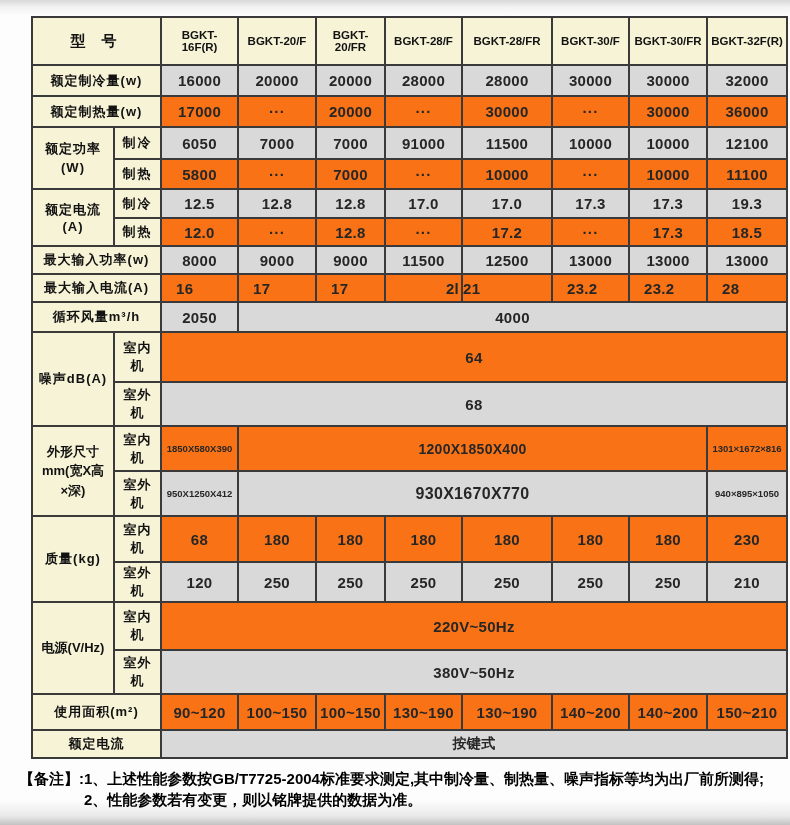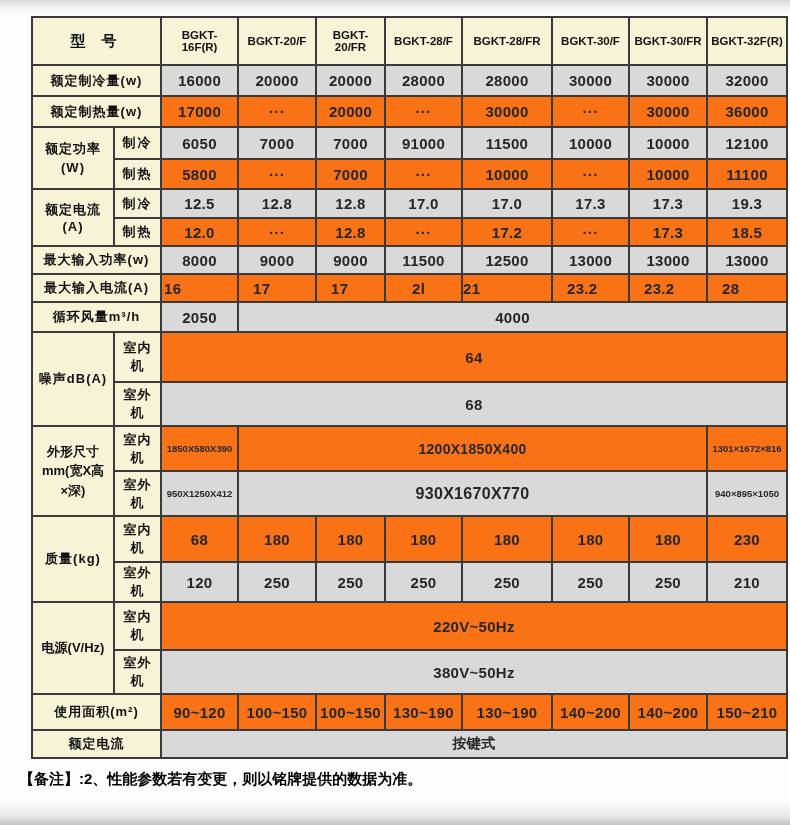--- a/index.html
+++ b/index.html
@@ -163,24 +163,24 @@
       <td class="v g">9000</td>
       <td class="v g">11500</td>
       <td class="v g">12500</td>
       <td class="v g">13000</td>
       <td class="v g">13000</td>
       <td class="v g">13000</td>
     </tr>
 
     <tr style="height:28px">
       <td class="lbl" colspan="2">最大输入电流(A)</td>
-      <td class="v w" style="text-align:left;padding-left:2px">16</td>
+      <td class="v w" style="text-align:left;padding-left:14px">16</td>
       <td class="v w" style="text-align:left;padding-left:14px">17</td>
       <td class="v w" style="text-align:left;padding-left:14px">17</td>
-      <td class="v w" style="text-align:left;padding-left:26px">2l</td>
+      <td class="v w" style="text-align:right;padding-left:26px">2l</td>
       <td class="v w" style="text-align:left;padding-left:0">21</td>
       <td class="v w" style="text-align:left;padding-left:14px">23.2</td>
       <td class="v w" style="text-align:left;padding-left:14px">23.2</td>
       <td class="v w" style="text-align:left;padding-left:14px">28</td>
     </tr>
 
     <tr style="height:30px">
       <td class="lbl" colspan="2">循环风量m³/h</td>
       <td class="v g">2050</td>
       <td class="v g" colspan="7">4000</td>
@@ -265,17 +265,18 @@
     <tr style="height:28px">
       <td class="lbl" colspan="2">额定电流</td>
       <td class="v g" colspan="8" style="font-size:14px;font-weight:700">按键式</td>
     </tr>
   </tbody>
     </table>
 
   <div class="notes">
     <span class="prefix">【备注】:</span>
     <div class="lines">
+      <div>1、上述性能参数按GB/T7725-2004标准要求测定,其中制冷量、制热量、噪声指标等均为出厂前所测得;</div>
       <div>2、性能参数若有变更，则以铭牌提供的数据为准。</div>
     </div>
   </div>
 
 </div>
 
 </body></html>

